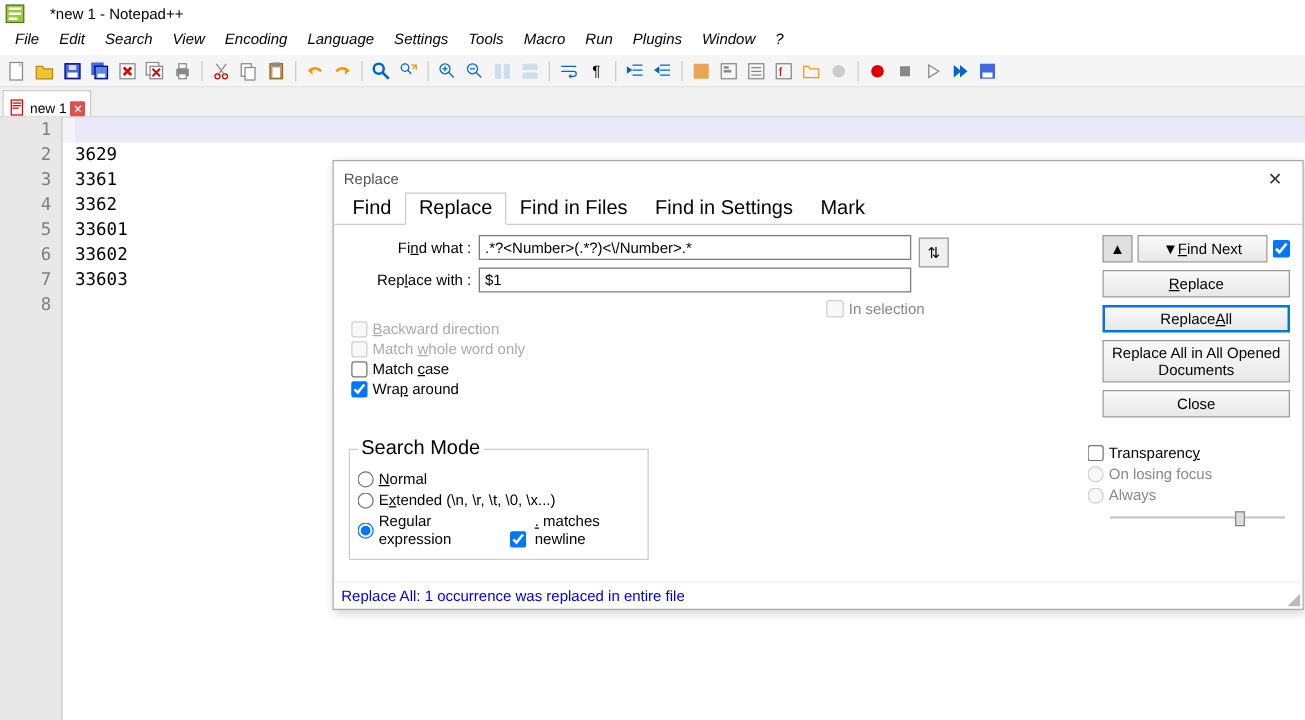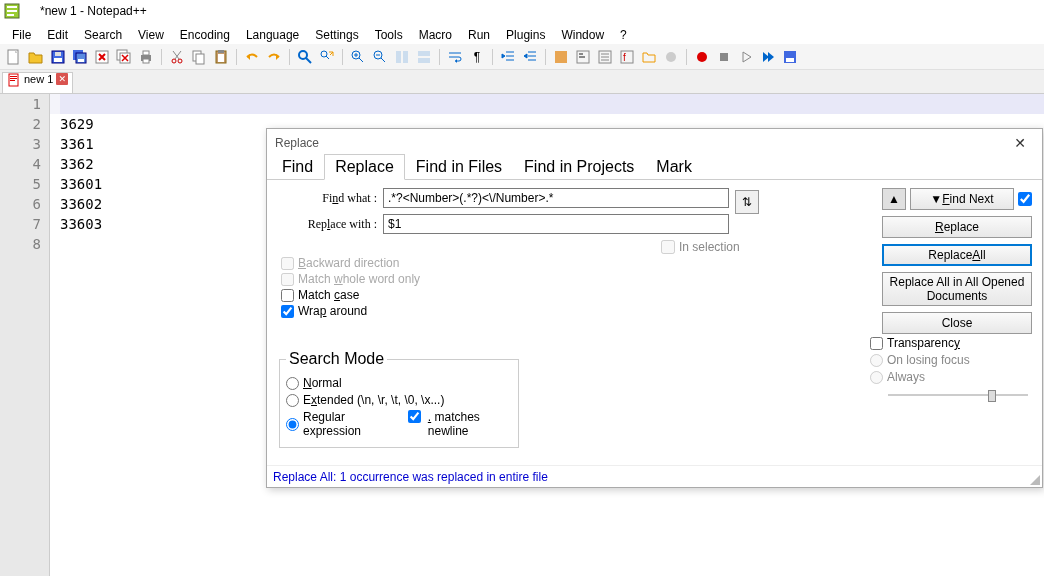--- a/index.html
+++ b/index.html
@@ -4,31 +4,31 @@
 <style>
 * { box-sizing: border-box; margin: 0; padding: 0; }
 body { font-family: "Segoe UI", Tahoma, sans-serif; font-size: 12px; background: #fff; width: 1044px; height: 576px; overflow: hidden; position: relative; }
 
 
 .titlebar { height: 22px; display: flex; align-items: center; padding: 2px 4px; gap: 20px; background: #fff; }
 .titlebar .app-icon { width: 16px; height: 16px; display: inline-flex; align-items: center; justify-content: center; }
 .titlebar .title { font-size: 12px; color: #000; }
 
 
-.menubar { height: 22px; display: flex; align-items: flex-end; padding: 0 4px; gap: 0; background: #fff; }
+.menubar { height: 22px; display: flex; align-items: flex-start; padding: 0 4px; gap: 0; background: #fff; font-style: italic; }
 .menubar .menu-item { padding: 2px 8px; font-size: 12px; cursor: default; }
 
 
 .toolbar { height: 26px; display: flex; align-items: center; padding: 2px 4px; gap: 2px; background: #f5f5f5; border-bottom: 1px solid #e0e0e0; }
 .toolbar .tb-btn { width: 20px; height: 20px; display: inline-flex; align-items: center; justify-content: center; cursor: pointer; }
 .toolbar .tb-sep { width: 1px; height: 16px; background: #ccc; margin: 0 3px; }
 
 
 .tabbar { height: 24px; background: #f0f0f0; display: flex; align-items: end; padding-left: 2px; border-bottom: 1px solid #ccc; }
-.tab { display: flex; align-items: flex-start; height: 21px; background: #fff; border: 1px solid #ccc; border-bottom: none; padding: 0 4px; gap: 3px; font-size: 11px; }
+.tab { display: flex; align-items: flex-end; height: 21px; background: #fff; border: 1px solid #ccc; border-bottom: none; padding: 0 4px; gap: 3px; font-size: 11px; }
 .tab .file-icon { width: 14px; height: 14px; }
 .tab .close-x { width: 12px; height: 12px; display: inline-flex; align-items: center; justify-content: center; color: #fff; background: #d9534f; border-radius: 1px; font-size: 9px; cursor: pointer; }
 
 
 .editor { display: flex; height: calc(576px - 22px - 22px - 26px - 24px); }
 .gutter { width: 50px; background: #e8e8e8; color: #808080; text-align: right; padding-right: 8px; font-family: Consolas, monospace; font-size: 14px; line-height: 20px; padding-top: 0; border-right: 1px solid #ccc; }
 .gutter .ln { height: 20px; }
 .content { flex: 1; font-family: Consolas, monospace; font-size: 14px; line-height: 20px; padding-left: 10px; color: #000; position: relative; }
 .content .line { height: 20px; }
 .content .line.active { background: #e8e8ff; position: relative; }
@@ -39,21 +39,21 @@
 .dialog-titlebar { height: 28px; display: flex; align-items: center; justify-content: space-between; padding: 0 8px; font-size: 12px; color: #555; }
 .dialog-titlebar .dlg-close { width: 28px; height: 20px; display: flex; align-items: center; justify-content: center; cursor: pointer; font-size: 14px; color: #333; }
 
 .dialog-tabs { display: flex; padding-left: 4px; height: 23px; border-bottom: 1px solid #ccc; align-items: end; }
 .dialog-tabs .dtab { padding: 3px 10px; font-size: 16px; border: 1px solid transparent; cursor: pointer; position: relative; bottom: -1px; }
 .dialog-tabs .dtab.active { background: #fff; border: 1px solid #ccc; border-bottom: 1px solid #fff; }
 
 .dialog-body { padding: 8px 10px; position: relative; height: calc(100% - 28px - 23px - 22px); }
 
 .form-row { display: flex; align-items: center; margin-bottom: 6px; }
-.form-row label { width: 106px; text-align: right; padding-right: 6px; font-size: 12px; font-family: Liberation Serif, serif; }
+.form-row label { width: 106px; text-align: right; padding-right: 6px; font-size: 12px; }
 .form-row label u { text-decoration: underline; }
 .form-row .combo { flex: 1; height: 20px; border: 1px solid #7a7a7a; font-size: 12px; padding: 0 4px; font-family: inherit; max-width: 346px; }
 .swap-btn { width: 24px; height: 24px; border: 1px solid #999; background: #f0f0f0; margin-left: 6px; display: flex; align-items: center; justify-content: center; cursor: pointer; font-size: 12px; }
 
 .right-col { position: absolute; right: 10px; top: 8px; width: 150px; display: flex; flex-direction: column; gap: 6px; }
 .right-col .btn { height: 22px; border: 1px solid #999; background: linear-gradient(#fafafa,#e8e8e8); font-size: 12px; cursor: pointer; display: flex; align-items: center; justify-content: center; }
 .right-col .btn.tall { height: 34px; white-space: normal; text-align: center; line-height: 1.2; padding: 0 4px; }
 .right-col .btn.primary { border: 2px solid #0078d4; }
 .up-btn { width: 24px; height: 22px; border: 1px solid #999; background: #e0e0e0; display: flex; align-items: center; justify-content: center; cursor: pointer; }
 .find-row { display: flex; gap: 4px; align-items: center; }
@@ -63,23 +63,23 @@
 
 .options-block { position: absolute; left: 14px; top: 76px; display: flex; flex-direction: column; gap: 2px; justify-content: center; }
 .options-block .chk-row { display: flex; align-items: center; gap: 4px; font-size: 12px; }
 .options-block .chk-row.disabled { color: #aaa; }
 .options-block input[type=checkbox] { width: 13px; height: 13px; }
 
 .fieldset { position: absolute; left: 12px; top: 170px; width: 240px; border: 1px solid #ccc; padding: 8px 6px 6px; }
 .fieldset legend { font-size: 16px; padding: 0 3px; }
 .radio-row { display: flex; align-items: center; gap: 4px; font-size: 12px; margin-bottom: 3px; }
 .radio-row input { width: 13px; height: 13px; }
-.matches-nl { display: inline-flex; align-items: flex-start; gap: 7px; margin-left: 8px; }
-
-.transparency { position: absolute; right: 12px; top: 156px; width: 160px; }
+.matches-nl { display: inline-flex; align-items: flex-end; gap: 7px; margin-left: 8px; }
+
+.transparency { position: absolute; right: 12px; top: 175px; width: 160px; }
 .transparency .t-row { display: flex; align-items: center; gap: 4px; font-size: 12px; margin-bottom: 3px; color: #888; }
 .transparency .t-head { color: #000; }
 .slider { width: 140px; height: 14px; position: relative; margin-top: 4px; margin-left: 18px; }
 .slider .track { position: absolute; top: 6px; left: 0; right: 0; height: 2px; background: #ccc; }
 .slider .thumb { position: absolute; top: 2px; left: 100px; width: 8px; height: 12px; background: #ddd; border: 1px solid #888; }
 
 .dialog-status { position: absolute; bottom: 0; left: 0; right: 0; height: 22px; padding: 2px 6px; font-size: 12px; color: #0000d0; border-top: 1px solid #eee; display: flex; align-items: center; }
 .resize-grip { position: absolute; right: 2px; bottom: 2px; width: 12px; height: 12px; }
 .resize-grip::before { content: ""; position: absolute; right: 0; bottom: 0; width: 0; height: 0; border-left: 10px solid transparent; border-bottom: 10px solid #bbb; }
 
@@ -360,21 +360,21 @@
 
 <div class="dialog">
   <div class="dialog-titlebar">
     <span>Replace</span>
     <span class="dlg-close">✕</span>
   </div>
   <div class="dialog-tabs">
     <div class="dtab">Find</div>
     <div class="dtab active">Replace</div>
     <div class="dtab">Find in Files</div>
-    <div class="dtab">Find in Projects</div>
+    <div class="dtab">Find in Settings</div>
     <div class="dtab">Mark</div>
   </div>
   <div class="dialog-body">
 
     <div class="form-row">
       <label><span>Fi</span><u>n</u><span>d what :</span></label>
       <input class="combo" value=".*?&lt;Number&gt;(.*?)&lt;\/Number&gt;.*" style="">
       <span style="width:6px"></span>
     </div>
     <div class="form-row">

